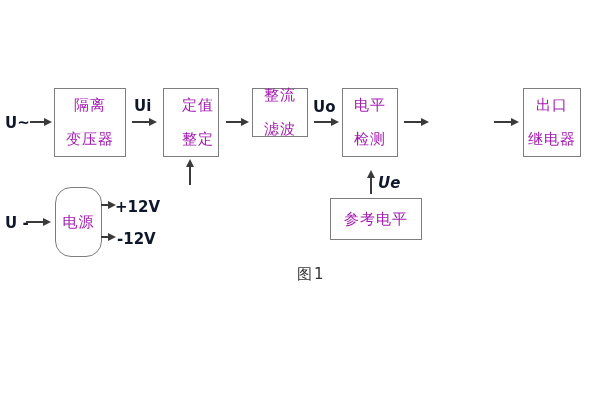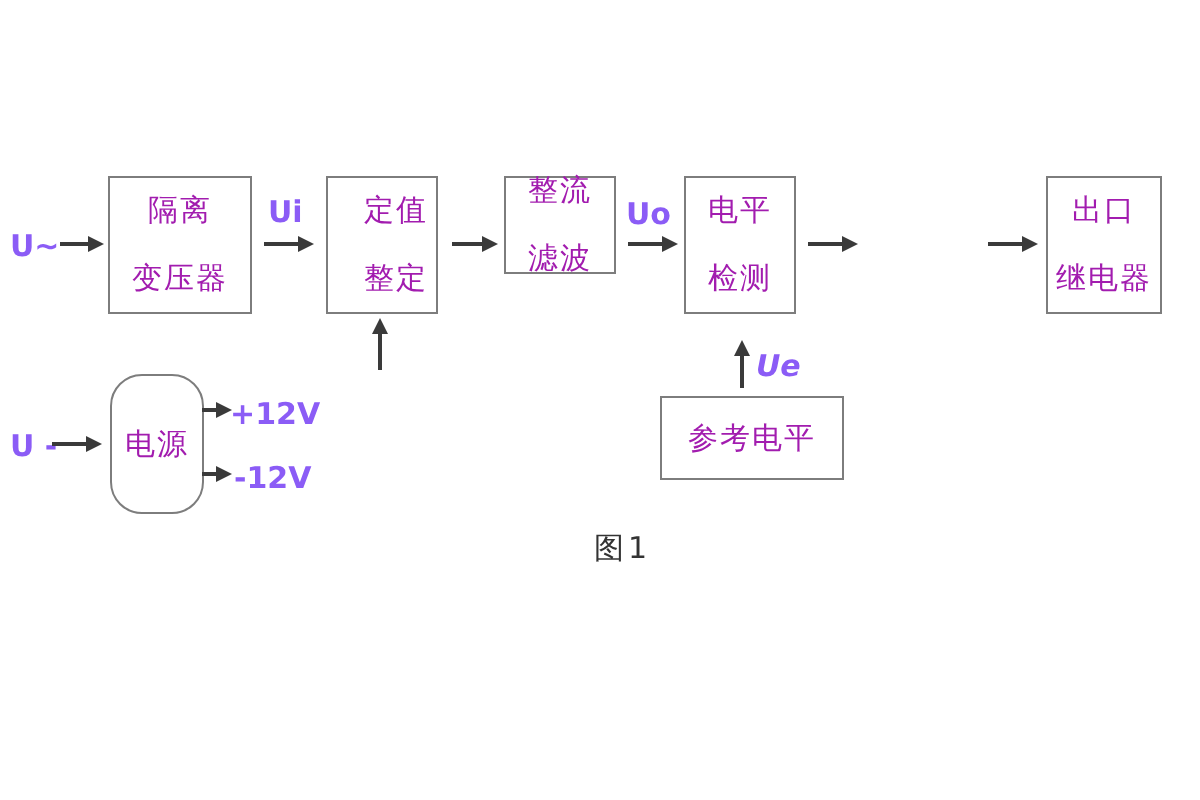--- a/index.html
+++ b/index.html
@@ -10,21 +10,21 @@
   }
   .box {
     position:absolute; box-sizing:border-box;
     border:1px solid #7d7d7d; background:#ffffff;
     display:flex; flex-direction:column; align-items:center; justify-content:center;
     gap:15px; font-size:15px; letter-spacing:1px; color:#a21caf;
   }
   .box.single { gap:0; }
   .box span { white-space:nowrap; }
   .lbl {
-    position:absolute; font-size:15px; font-weight:600; color:#8b5cf6;
+    position:absolute; font-size:15px; font-weight:600; color:#0f172a;
     white-space:nowrap;
   }
   .caption {
     position:absolute; font-size:15px; font-weight:400; color:#333333;
     letter-spacing:2px; white-space:nowrap;
   }
   .arrow-r { position:absolute; height:2px; background:#3a3a3a; }
   .arrow-r::after {
     content:""; position:absolute; right:-7px; top:50%; transform:translateY(-50%);
     width:0; height:0;

